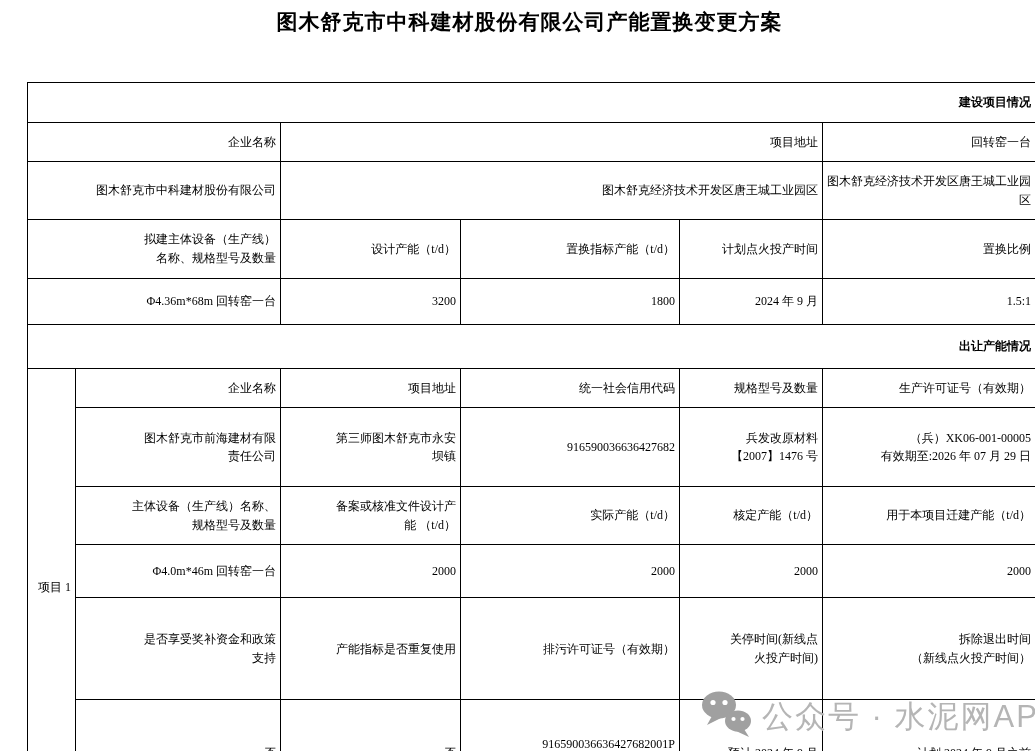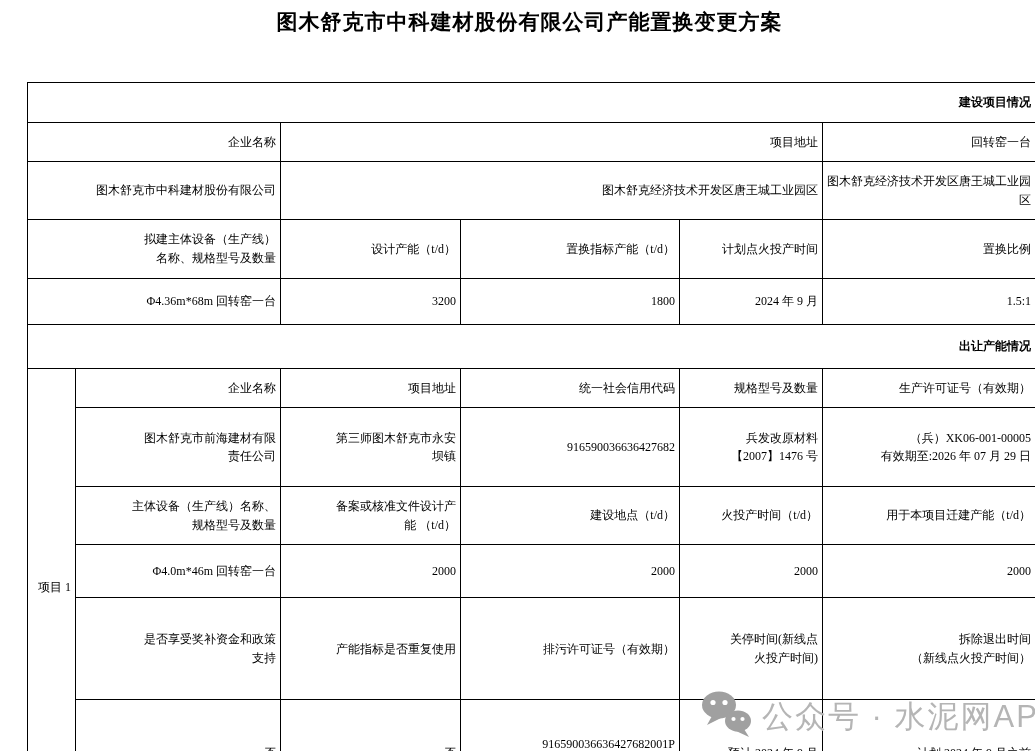--- a/index.html
+++ b/index.html
@@ -127,22 +127,22 @@
       <td>兵发改原材料
 【2007】1476 号</td>
       <td>（兵）XK06-001-00005
 有效期至:2026 年 07 月 29 日</td>
     </tr>
     <tr style="height:50px">
       <td>主体设备（生产线）名称、
 规格型号及数量</td>
       <td>备案或核准文件设计产
 能 （t/d）</td>
-      <td>建设地点（t/d）</td>
-      <td>火投产时间（t/d）</td>
+      <td>实际产能（t/d）</td>
+      <td>核定产能（t/d）</td>
       <td>用于本项目迁建产能（t/d）</td>
     </tr>
     <tr style="height:53px">
       <td>Φ4.0m*46m 回转窑一台</td>
       <td>2000</td>
       <td>2000</td>
       <td>2000</td>
       <td>2000</td>
     </tr>
     <tr style="height:102px">

